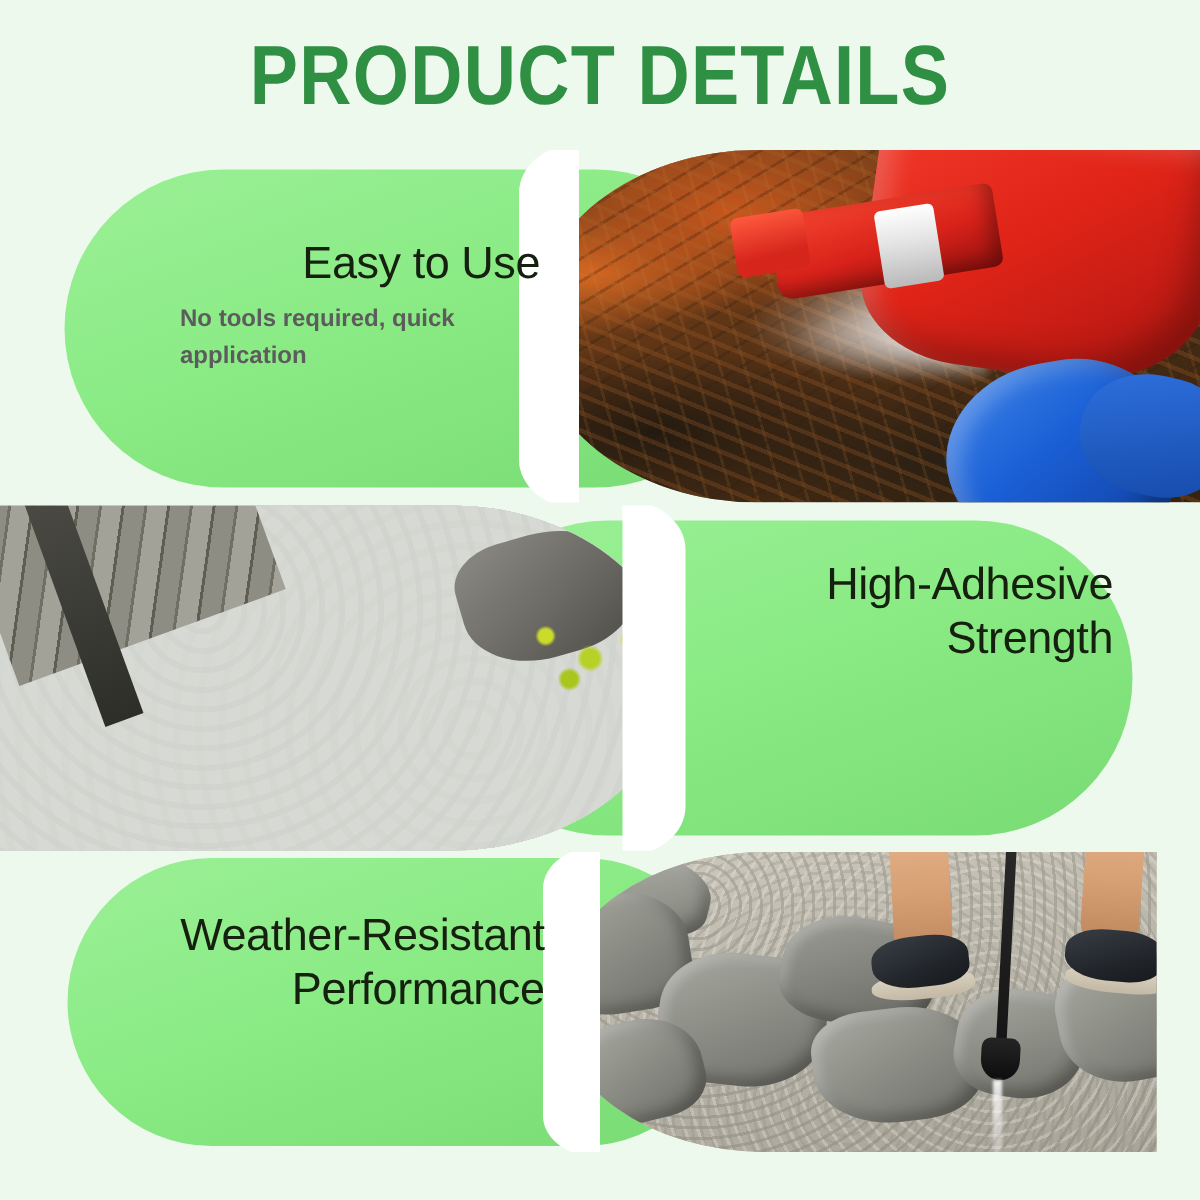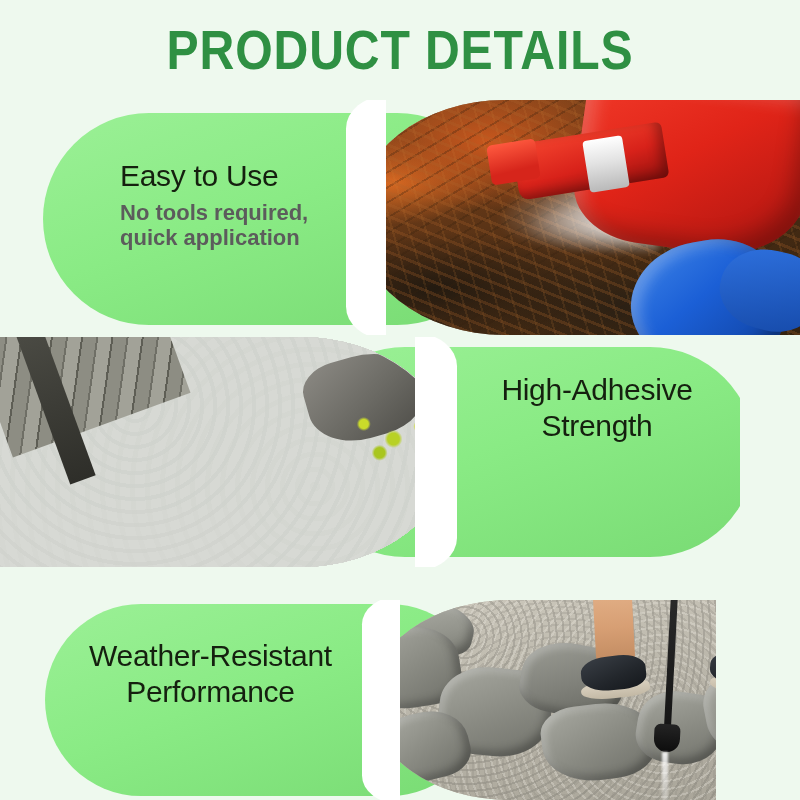--- a/index.html
+++ b/index.html
@@ -75,23 +75,24 @@
   .txt {
     position: absolute;
     z-index: 4;
   }
   .headline {
     font-size: 30px;
     line-height: 36px;
     font-weight: 400;
     color: #15200f;
     letter-spacing: -0.3px;
+    text-align: right;
   }
   .subline {
-    font-size: 22px;
+    font-size: 16px;
     line-height: 25px;
     font-weight: bold;
     color: #5c5c5c;
     margin-top: 6px;
   }
 
   
   #card1 { left:0; top:100px; width:800px; height:235px; }
   #card1 .green-panel {
     left: 43px; top: 13px; width: 460px; height: 212px;
@@ -105,41 +106,41 @@
   }
   #card1 .arc {
     left: 346px; top: -4px; width: 40px; height: 243px;
     border-top-left-radius: 150px 122px;
     border-bottom-left-radius: 150px 122px;
     z-index: 3;
   }
   #card1 .txt { left: 120px; top: 58px; width: 240px; text-align:left; }
 
   
-  #card2 { left:0; top:337px; width:740px; height:230px; }
+  #card2 { left:0; top:337px; width:800px; height:230px; }
   #card2 .green-panel {
     left: 300px; top: 10px; width: 455px; height: 210px;
     border-radius: 105px;
   }
   #card2 .photo {
     left: 0px; top: 0px; width: 450px; height: 230px;
     border-top-right-radius: 150px 115px;
     border-bottom-right-radius: 150px 115px;
     z-index: 2;
   }
   #card2 .arc {
     left: 415px; top: -4px; width: 42px; height: 238px;
     border-top-right-radius: 150px 119px;
     border-bottom-right-radius: 150px 119px;
     z-index: 3;
   }
   #card2 .txt { left: 452px; top: 35px; width: 290px; text-align:center; }
 
   
-  #card3 { left:0; top:600px; width:716px; height:200px; }
+  #card3 { left:0; top:568px; width:771px; height:200px; }
   #card3 .green-panel {
     left: 45px; top: 4px; width: 440px; height: 192px;
     border-radius: 96px;
   }
   #card3 .photo {
     left: 370px; top: 0px; width: 430px; height: 200px;
     border-top-left-radius: 140px 100px;
     border-bottom-left-radius: 140px 100px;
     z-index: 2;
   }

